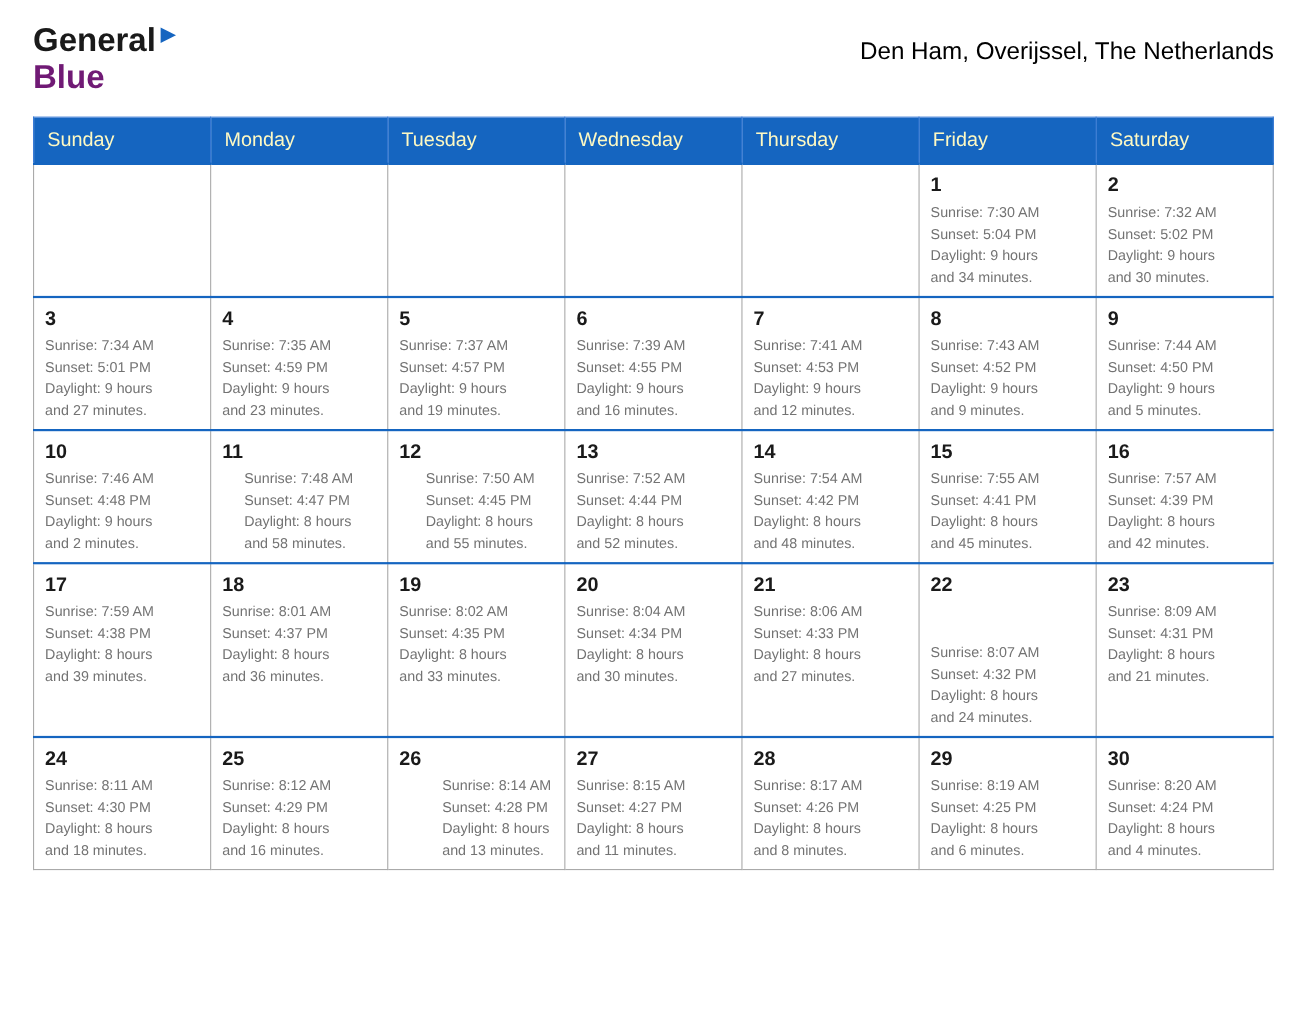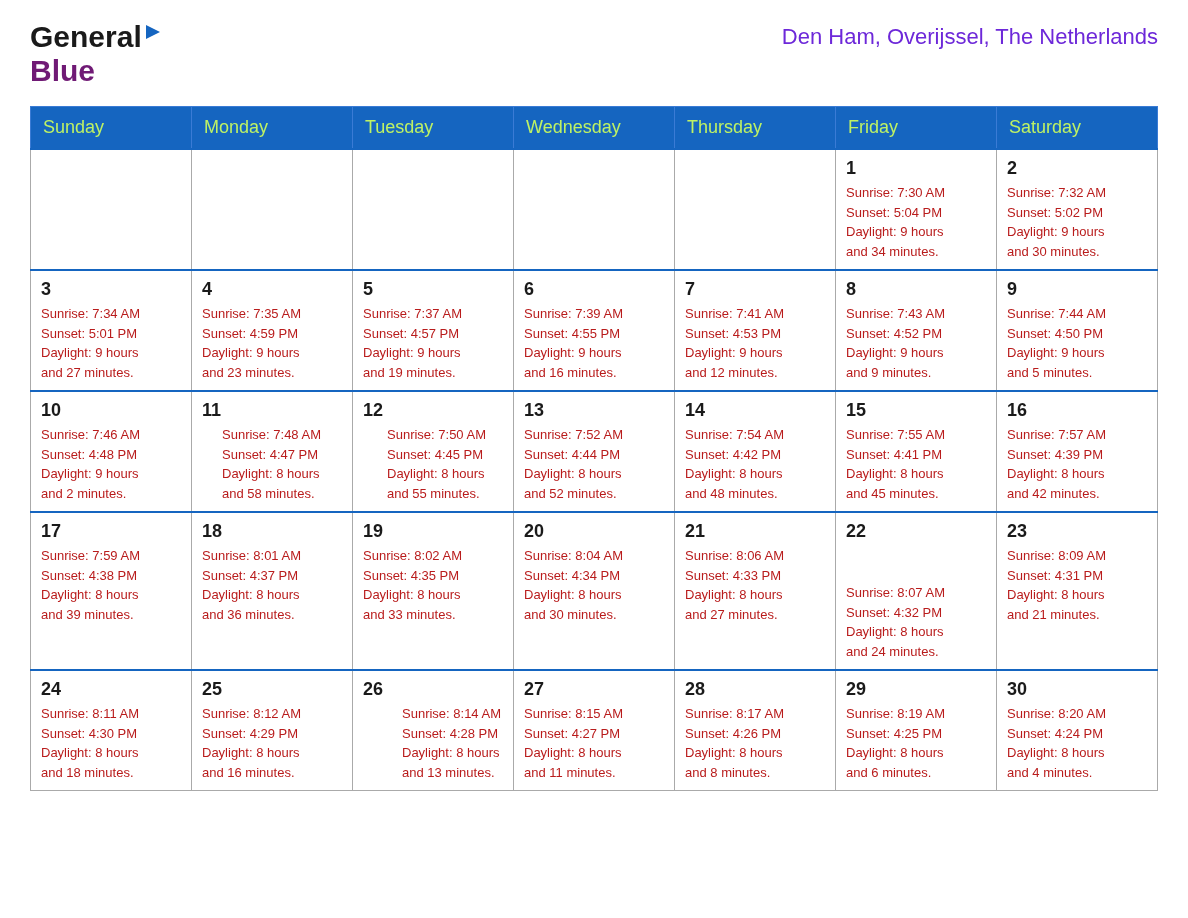--- a/index.html
+++ b/index.html
@@ -26,31 +26,31 @@
       text-align: right;
     }
     .page-title {
       font-size: 52px;
       font-weight: normal;
       color: #1a1a1a;
       line-height: 1.1;
     }
     .subtitle {
       font-size: 22px;
-      color: #6d28d9;
-      margin-top: 4px;
+      color: #000000;
+      margin-top: 14px;
     }
     .calendar {
       width: 100%;
       border-collapse: collapse;
       border: 1px solid #555;
     }
     .calendar th {
       background-color: #1565C0;
-      color: #bef264;
+      color: #fef9c3;
       font-size: 18px;
       font-weight: normal;
       padding: 10px 12px;
       text-align: left;
       border: 1px solid #3a7bd5;
     }
     .calendar td {
       vertical-align: top;
       padding: 8px 10px;
       border: 1px solid #aaa;
@@ -65,21 +65,21 @@
       border-top: 2px solid #1565C0;
     }
     .day-number {
       font-size: 18px;
       font-weight: bold;
       color: #1a1a1a;
       margin-bottom: 4px;
     }
     .day-info {
       font-size: 13px;
-      color: #b91c1c;
+      color: #737373;
       line-height: 1.5;
     }
     .empty-cell {
       background: #f5f5f5;
     }
     .logo-wrapper {
       display: flex;
       align-items: center;
       justify-content: space-between;
     }

